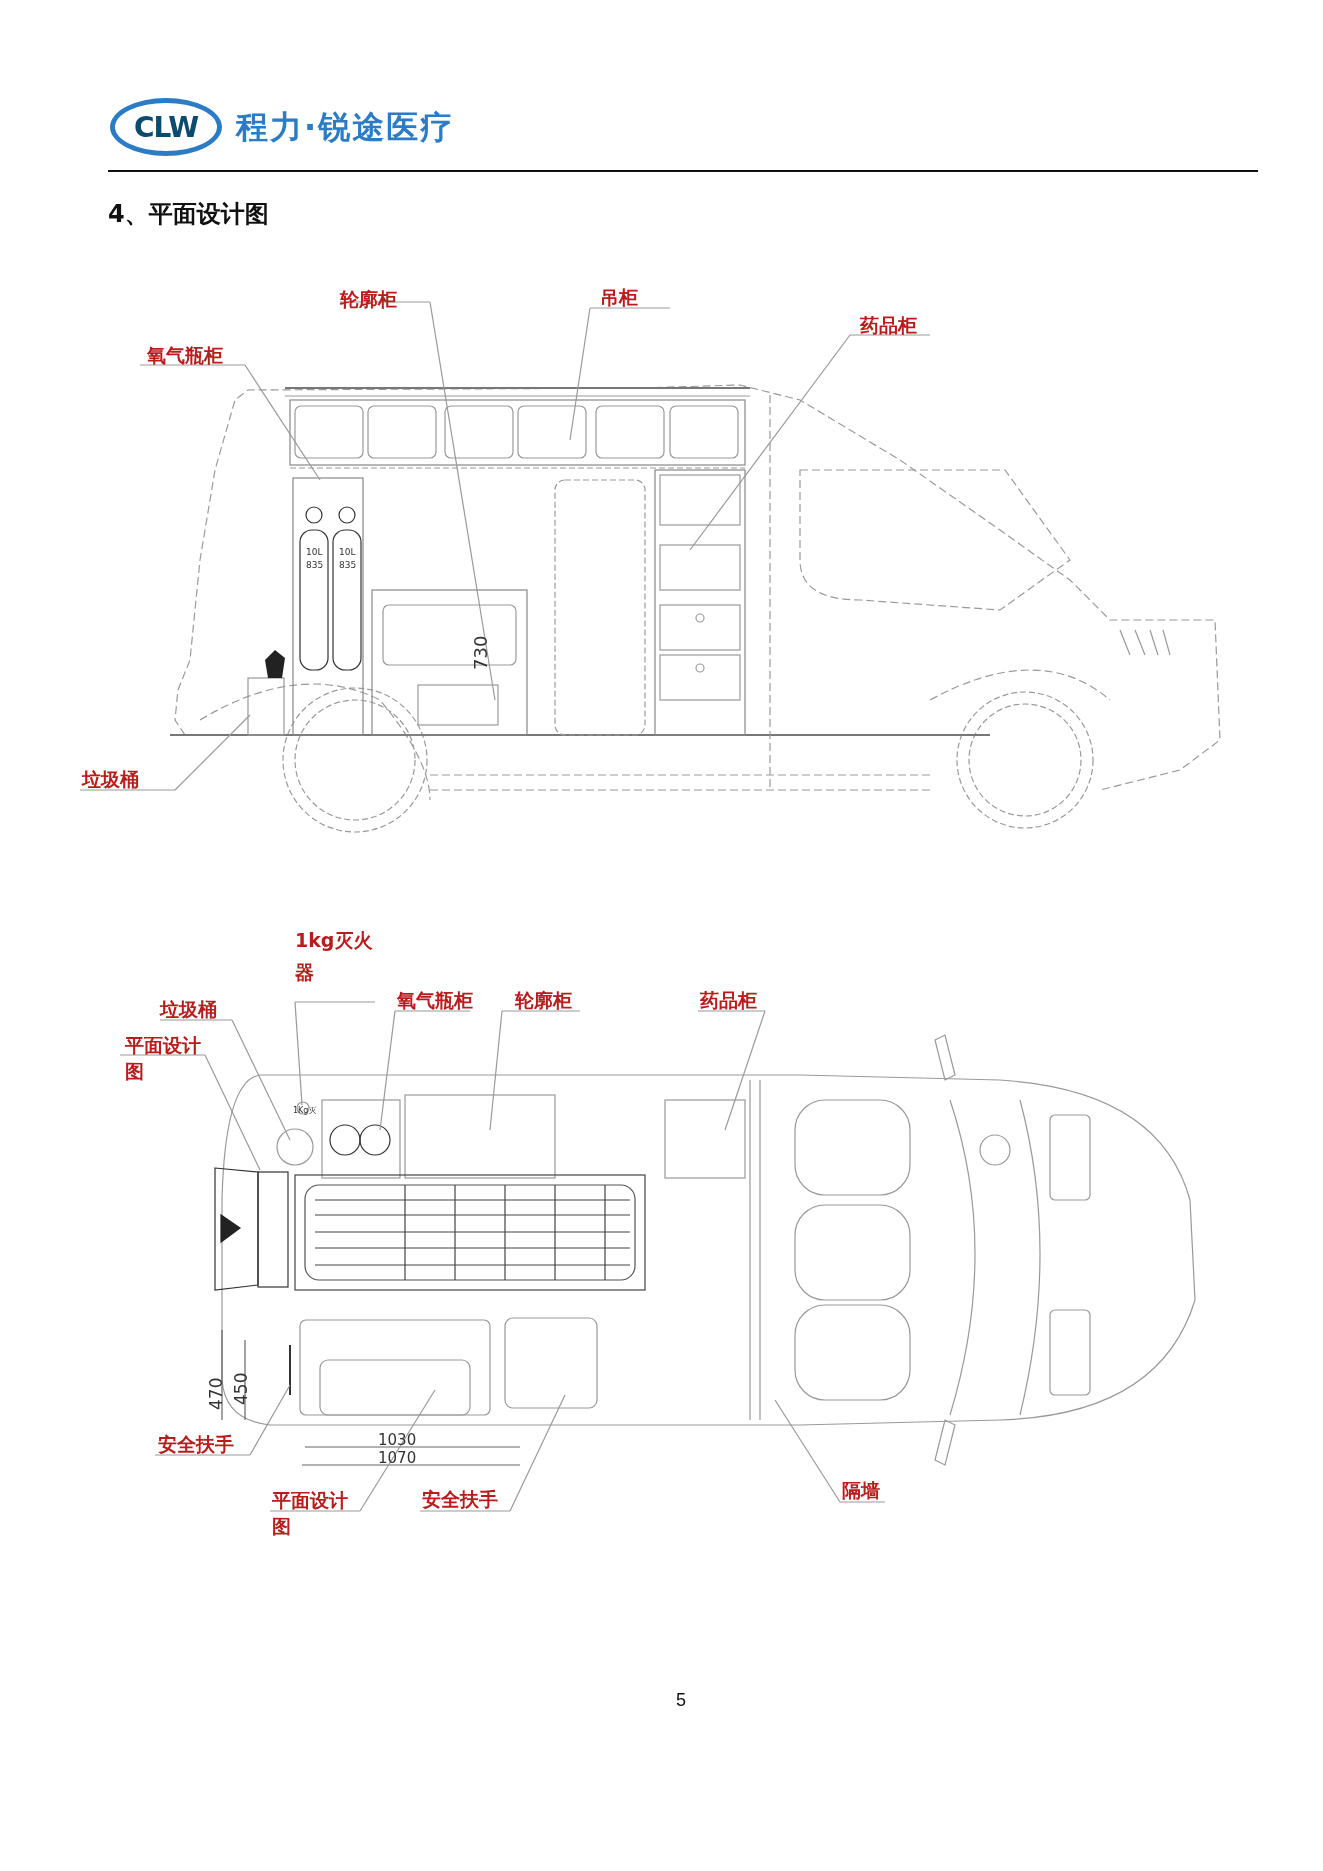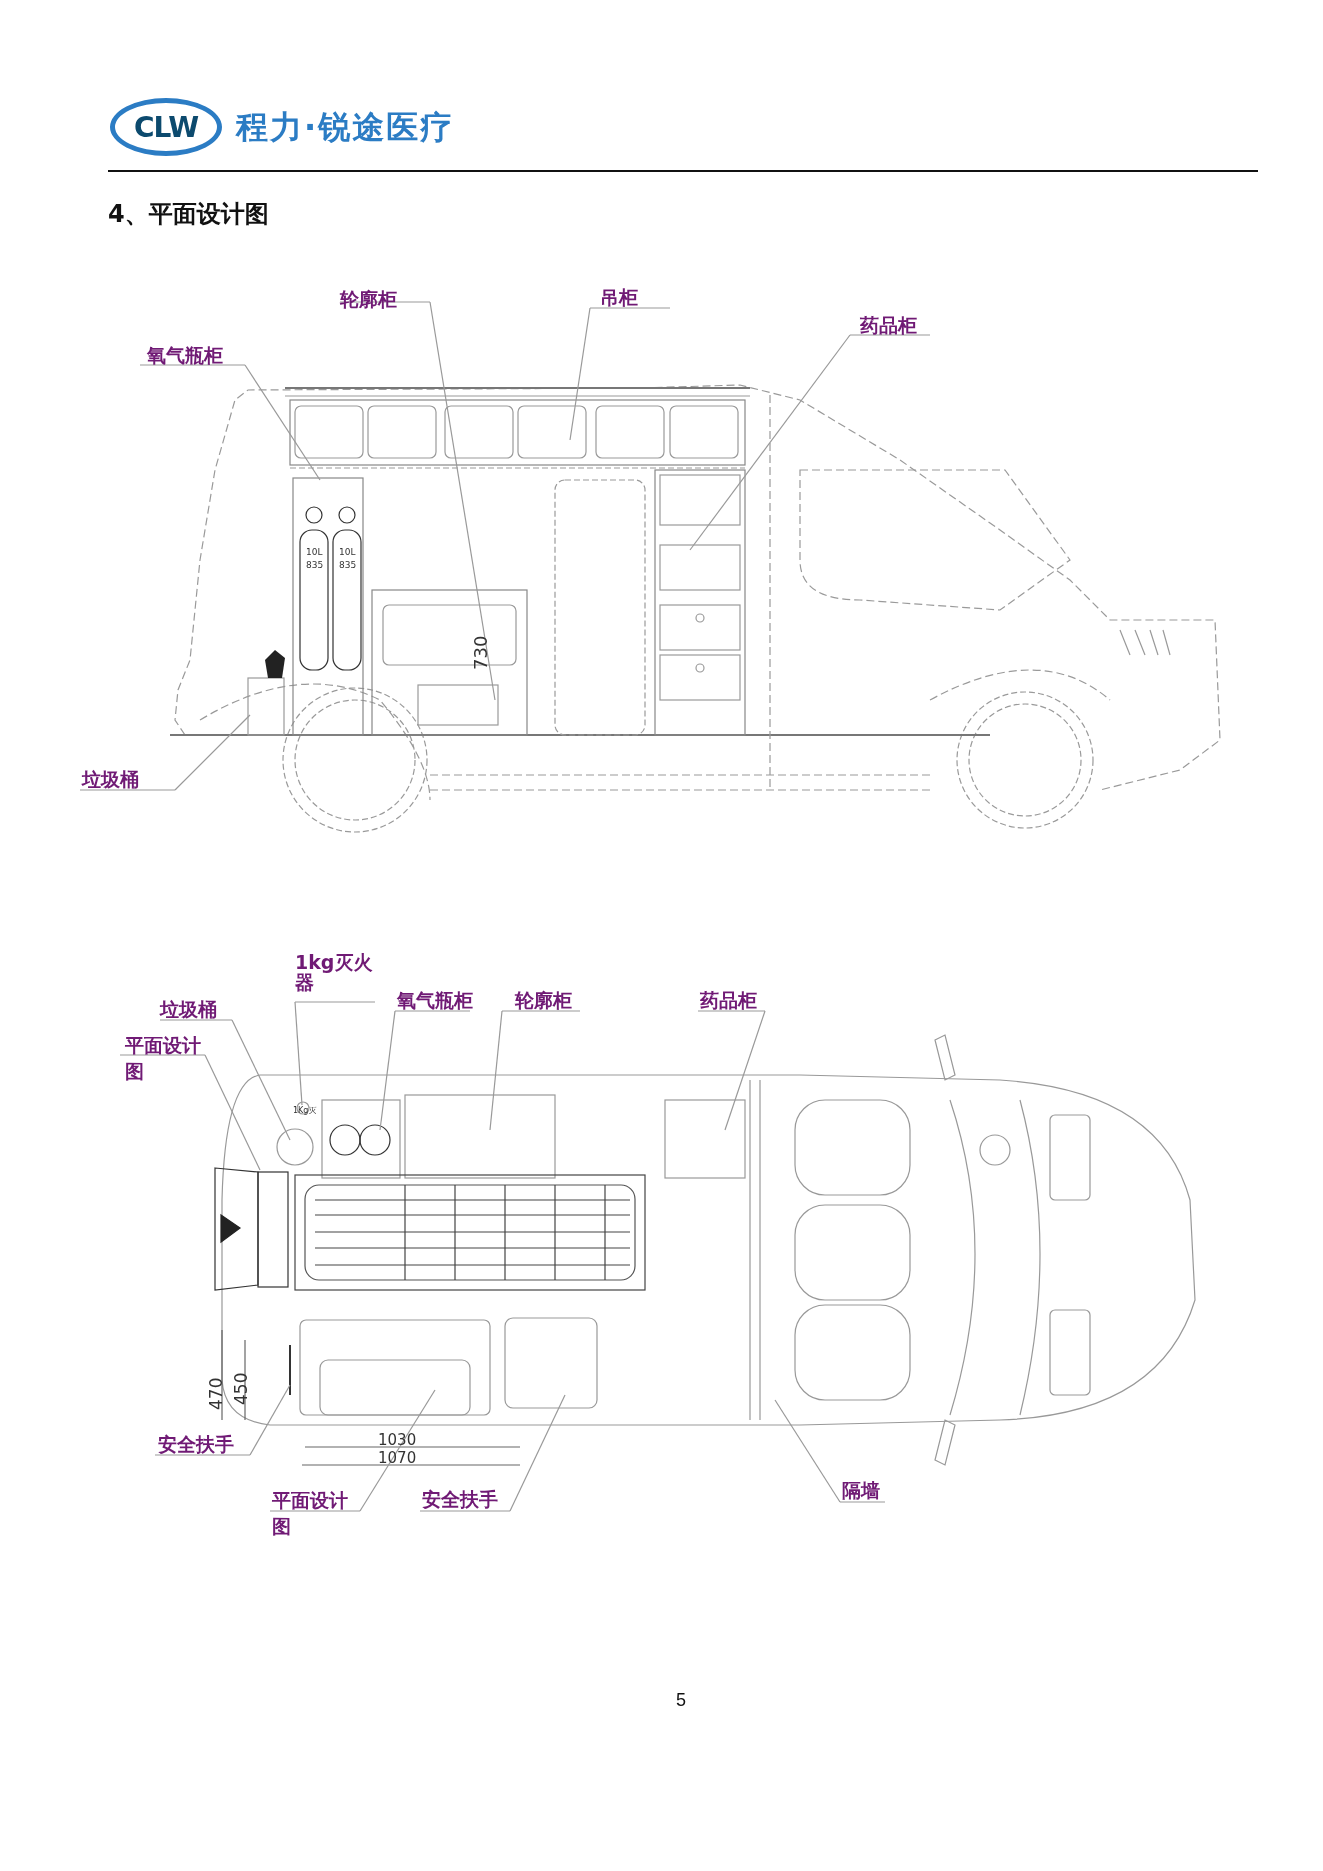--- a/index.html
+++ b/index.html
@@ -3,21 +3,21 @@
 <meta charset="utf-8">
 <style>
   html, body { margin:0; padding:0; background:#ffffff; }
   body { width:1323px; height:1871px; position:relative; overflow:hidden; font-family:"DejaVu Sans", sans-serif; }
   .abs { position:absolute; }
   .logo-oval { left:110px; top:98px; width:112px; height:58px; border:5px solid #2b7cc4; border-radius:50%; box-sizing:border-box; display:flex; align-items:center; justify-content:center; }
   .logo-oval span { color:#0c4a6e; font-weight:bold; font-size:28px; letter-spacing:-1px; font-family:"DejaVu Sans", sans-serif; }
   .brand { left:236px; top:98px; font-size:32px; font-weight:bold; color:#2b7cc4; letter-spacing:2px; line-height:58px; font-family:"DejaVu Sans", sans-serif;text-align:right; }
   .rule { left:108px; top:170px; width:1150px; height:2px; background:#111; }
   .section-title { left:108px; top:180px; font-size:24px; font-weight:bold; color:#111; font-family:"DejaVu Sans", sans-serif;margin-top:18px; }
-  .callout { font-size:19px; font-weight:bold; color:#701a75; white-space:nowrap; font-family:"DejaVu Sans", sans-serif; }
+  .callout { font-size:19px; font-weight:bold; color:#b91c1c; white-space:nowrap; font-family:"DejaVu Sans", sans-serif; }
   .page-num { left:676px; top:1690px; font-size:18px; color:#111; font-family:"Liberation Sans", sans-serif; }
   svg text { font-family:"DejaVu Sans", sans-serif; }
 </style>
 </head>
 <body>
 
 <div class="abs logo-oval">
   <span>CLW</span>
 </div>
 <div class="abs brand">程力·锐途医疗</div>
@@ -202,21 +202,21 @@
     </g>
   </g>
   <text x="293" y="1113" font-size="8" fill="#333">1Kg灭</text>
   <text x="222" y="1410" transform="rotate(-90 222 1410)" font-size="17" fill="#333">470</text>
   <text x="247" y="1405" transform="rotate(-90 247 1405)" font-size="17" fill="#333">450</text>
   <text x="378" y="1445" font-size="15" fill="#333">1030</text>
   <text x="378" y="1463" font-size="15" fill="#333">1070</text>
 </svg>
 
 <div class="abs callout" style="left:160px;top:997px">垃圾桶</div>
-<div class="abs callout" style="left:295px;top:952px;width:80px;white-space:normal;line-height:20px">1kg灭火器</div>
+<div class="abs callout" style="left:295px;top:924px;width:80px;white-space:normal;line-height:32px">1kg灭火器</div>
 <div class="abs callout" style="left:125px;top:1032px;width:85px;white-space:normal;line-height:26px">平面设计图</div>
 <div class="abs callout" style="left:397px;top:988px">氧气瓶柜</div>
 <div class="abs callout" style="left:515px;top:988px">轮廓柜</div>
 <div class="abs callout" style="left:700px;top:988px">药品柜</div>
 <div class="abs callout" style="left:158px;top:1432px">安全扶手</div>
 <div class="abs callout" style="left:272px;top:1487px;width:85px;white-space:normal;line-height:26px">平面设计图</div>
 <div class="abs callout" style="left:422px;top:1487px">安全扶手</div>
 <div class="abs callout" style="left:842px;top:1478px">隔墙</div>
 
 <div class="abs page-num">5</div>

